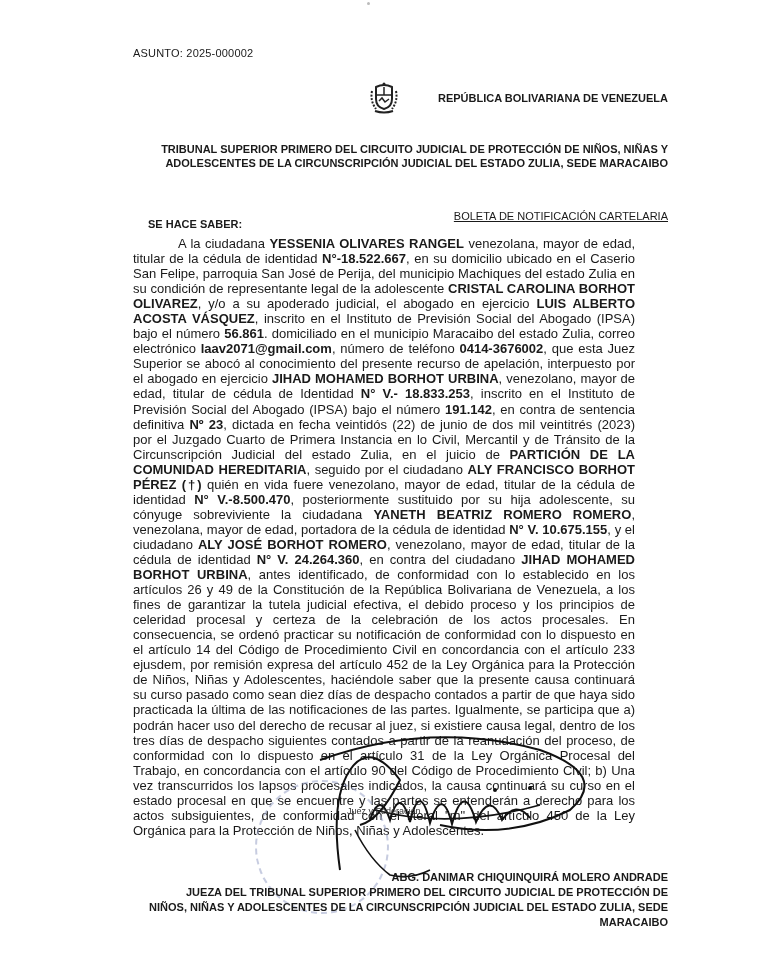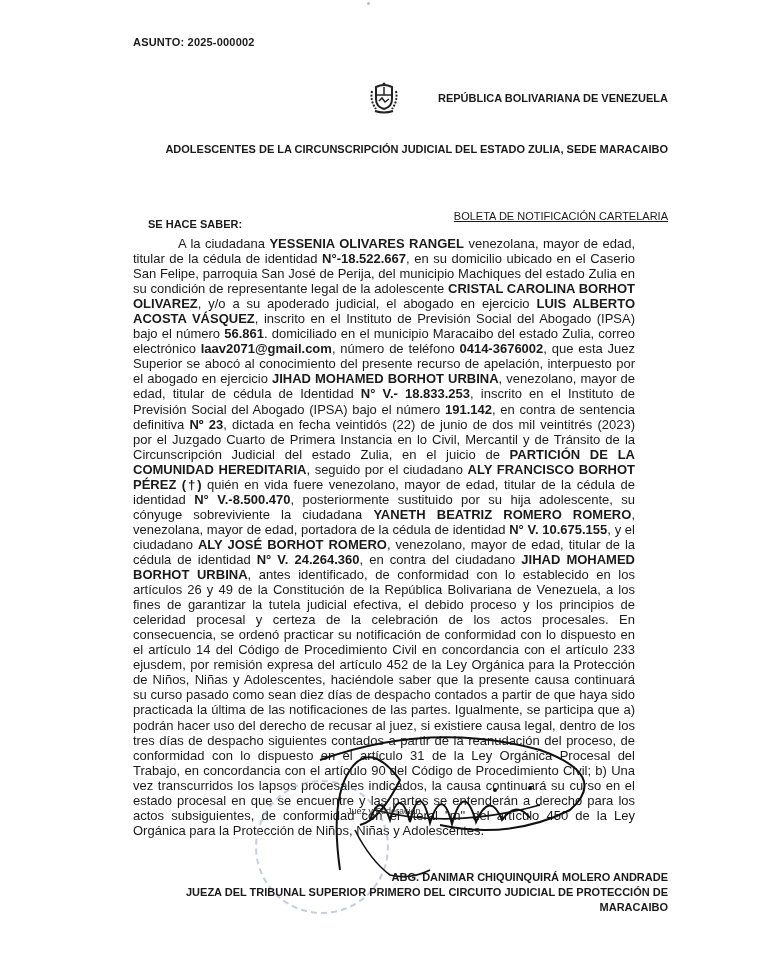--- a/index.html
+++ b/index.html
@@ -1,19 +1,19 @@
 <!DOCTYPE html>
 <html><head>
 <meta charset="utf-8">
 <style>
   html, body { margin:0; padding:0; background:#ffffff; }
   body { width:768px; height:960px; position:relative; overflow:hidden;
          font-family:"Liberation Sans", sans-serif; color:#1a1a1a; }
   .page { position:absolute; left:0; top:0; width:768px; height:960px; }
-  .asunto { position:absolute; left:133px; top:36px; font-weight:bold; font-size:11px; letter-spacing:0.2px;text-align:right; }
+  .asunto { position:absolute; left:133px; top:47px; font-weight:normal; font-size:11px; letter-spacing:0.2px;text-align:right; }
   .center { position:absolute; left:100px; width:568px; text-align:right;margin-top:28px; }
   .republica { top:64px; font-weight:bold; font-size:11px; }
   .seal { position:absolute; left:367px; top:81px; width:34px; height:34px; }
   .tribunal { top:114px; font-weight:bold; font-size:11px; line-height:14px; }
   .date { top:143px; font-family:"Liberation Serif", serif; font-size:11px; line-height:13px; }
   .boleta { top:182px; font-weight:normal; font-size:11px; text-decoration:underline; }
   .sehace { position:absolute; left:148px; top:206px; font-weight:bold; font-size:11px;margin-top:12px; }
   .body-text { position:absolute; left:133px; width:502px; top:236px;
                font-size:13px; line-height:15.05px; text-align:justify; }
   .body-text b { font-weight:bold; }
@@ -41,20 +41,21 @@
     <line x1="9" y1="14" x2="25" y2="14" stroke="#222" stroke-width="1.5"></line>
     <line x1="17" y1="6" x2="17" y2="14" stroke="#222" stroke-width="1.5"></line>
     <path d="M12 20 L15 17 L18 21 L22 18" fill="none" stroke="#222" stroke-width="1.5"></path>
     <path d="M5 10 Q3 20 9 28" fill="none" stroke="#222" stroke-width="2" stroke-dasharray="2 1.5"></path>
     <path d="M29 10 Q31 20 25 28" fill="none" stroke="#222" stroke-width="2" stroke-dasharray="2 1.5"></path>
     <path d="M8 30 Q17 33 26 30" fill="none" stroke="#222" stroke-width="2"></path>
     <circle cx="17" cy="3" r="1.5" fill="#222"></circle>
   </svg>
 
   <div class="center tribunal">
+    <div>TRIBUNAL SUPERIOR PRIMERO DEL CIRCUITO JUDICIAL DE PROTECCIÓN DE NIÑOS, NIÑAS Y</div>
     <div>ADOLESCENTES DE LA CIRCUNSCRIPCIÓN JUDICIAL DEL ESTADO ZULIA, SEDE MARACAIBO</div>
   </div>
 
 
   <div class="center boleta">BOLETA DE NOTIFICACIÓN CARTELARIA</div>
 
   <div class="sehace">SE HACE SABER:</div>
 
   <div class="body-text" id="body-text"><span class="indent"></span><span>A la ciudadana </span><b>YESSENIA OLIVARES RANGEL</b><span> venezolana, mayor de edad, titular de la cédula de identidad </span><b>N°-18.522.667</b><span>, en su domicilio ubicado en el Caserio San Felipe, parroquia San José de Perija, del municipio Machiques del estado Zulia en su condición de representante legal de la adolescente </span><b>CRISTAL CAROLINA BORHOT OLIVAREZ</b><span>, y/o a su apoderado judicial, el abogado en ejercicio </span><b>LUIS ALBERTO ACOSTA VÁSQUEZ</b><span>, inscrito en el Instituto de Previsión Social del Abogado (IPSA) bajo el número </span><b>56.861</b><span>. domiciliado en el municipio Maracaibo del estado Zulia, correo electrónico </span><b>laav2071@gmail.com</b><span>, número de teléfono </span><b>0414-3676002</b><span>, que esta Juez Superior se abocó al conocimiento del presente recurso de apelación, interpuesto por el abogado en ejercicio </span><b>JIHAD MOHAMED BORHOT URBINA</b><span>, venezolano, mayor de edad, titular de cédula de Identidad </span><b>N° V.- 18.833.253</b><span>, inscrito en el Instituto de Previsión Social del Abogado (IPSA) bajo el número </span><b>191.142</b><span>, en contra de sentencia definitiva </span><b>Nº 23</b><span>, dictada en fecha veintidós (22) de junio de dos mil veintitrés (2023) por el Juzgado Cuarto de Primera Instancia en lo Civil, Mercantil y de Tránsito de la Circunscripción Judicial del estado Zulia, en el juicio de </span><b>PARTICIÓN DE LA COMUNIDAD HEREDITARIA</b><span>, seguido por el ciudadano </span><b>ALY FRANCISCO BORHOT PÉREZ (†)</b><span> quién en vida fuere venezolano, mayor de edad, titular de la cédula de identidad </span><b>N° V.-8.500.470</b><span>, posteriormente sustituido por su hija adolescente, su cónyuge sobreviviente la ciudadana </span><b>YANETH BEATRIZ ROMERO ROMERO</b><span>, venezolana, mayor de edad, portadora de la cédula de identidad </span><b>N° V. 10.675.155</b><span>, y el ciudadano </span><b>ALY JOSÉ BORHOT ROMERO</b><span>, venezolano, mayor de edad, titular de la cédula de identidad </span><b>N° V. 24.264.360</b><span>, en contra del ciudadano </span><b>JIHAD MOHAMED BORHOT URBINA</b><span>, antes identificado, de conformidad con lo establecido en los artículos 26 y 49 de la Constitución de la República Bolivariana de Venezuela, a los fines de garantizar la tutela judicial efectiva, el debido proceso y los principios de celeridad procesal y certeza de la celebración de los actos procesales. En consecuencia, se ordenó practicar su notificación de conformidad con lo dispuesto en el artículo 14 del Código de Procedimiento Civil en concordancia con el artículo 233 ejusdem, por remisión expresa del artículo 452 de la Ley Orgánica para la Protección de Niños, Niñas y Adolescentes, haciéndole saber que la presente causa continuará su curso pasado como sean diez días de despacho contados a partir de que haya sido practicada la última de las notificaciones de las partes. Igualmente, se participa que a) podrán hacer uso del derecho de recusar al juez, si existiere causa legal, dentro de los tres días de despacho siguientes contados a partir de la reanudación del proceso, de conformidad con lo dispuesto en el artículo 31 de la Ley Orgánica Procesal del Trabajo, en concordancia con el artículo 90 del Código de Procedimiento Civil; b) Una vez transcurridos los lapsos procesales indicados, la causa continuará su curso en el estado procesal en que se encuentre y las partes se entenderán a derecho para los actos subsiguientes, de conformidad con el literal "m" del artículo 450 de la Ley Orgánica para la Protección de Niños, Niñas y Adolescentes.</span></div>
 
@@ -69,15 +70,16 @@
     <circle cx="215" cy="60" r="2" fill="#111"></circle>
     <circle cx="250" cy="58" r="2" fill="#111"></circle>
   </svg>
 
   <div class="dios">Juez y Federación</div>
 
   <div class="center judge-name">ABG. DANIMAR CHIQUINQUIRÁ MOLERO ANDRADE</div>
 
   <div class="center judge-title">
     <div>JUEZA DEL TRIBUNAL SUPERIOR PRIMERO DEL CIRCUITO JUDICIAL DE PROTECCIÓN DE</div>
+    <div>NIÑOS, NIÑAS Y ADOLESCENTES DE LA CIRCUNSCRIPCIÓN JUDICIAL DEL ESTADO ZULIA, SEDE</div>
     <div>MARACAIBO</div>
   </div>
 </div>
 
 </body></html>

